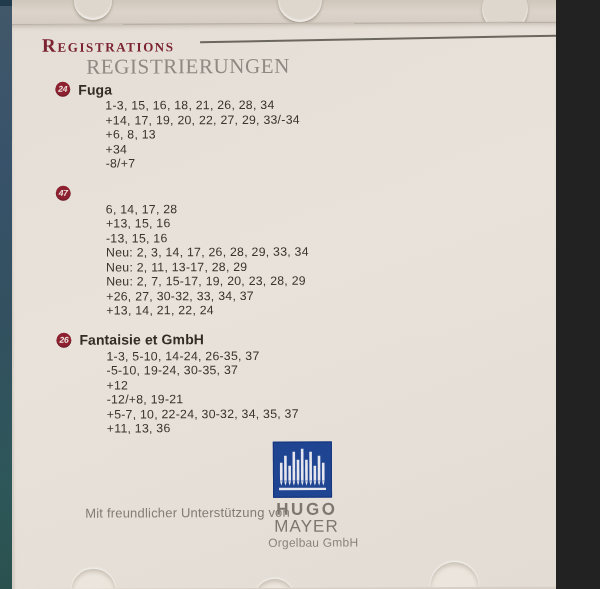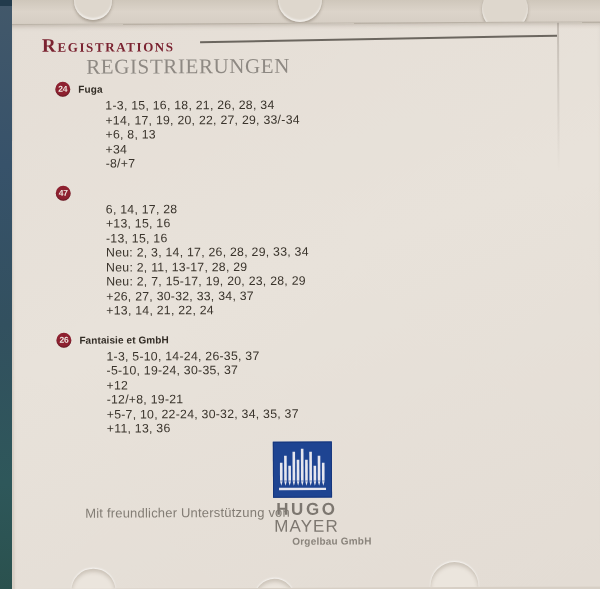--- a/index.html
+++ b/index.html
@@ -7,21 +7,21 @@
     --badge-red:#8e2130;
     --logo-blue:#1e4492;
     --body-text:#3a342c;
     --muted-gray:#8e8983;
     --sponsor-gray:#7d7770;
     --paper:#e8e2da;
     --case-edge-blue:#37526a;
   }
   html,body{margin:0;padding:0;background:#222;}
   .scene{
-    position:relative;width:600px;height:589px;overflow:hidden;
+    position:relative;width:556px;height:589px;overflow:hidden;
     background:#d7cfc5;
     font-family:"Liberation Sans",sans-serif;
   }
   
   .case-strip{
     position:absolute;left:0;top:0;width:12px;height:589px;
     background:linear-gradient(180deg,#42586a 0%,var(--case-edge-blue,#37526a) 28%,#32505f 55%,#2e575a 82%,#2a514e 100%);
   }
   .top-dark-bar{
     position:absolute;left:0;top:0;width:80px;height:6px;
@@ -85,24 +85,24 @@
   .track-list{position:absolute;left:43px;top:57px;width:430px;}
   .track + .track{margin-top:14px;}
   .track-header{display:flex;align-items:center;height:15px;}
   .badge{
     flex:0 0 auto;width:15px;height:15px;border-radius:50%;
     background:var(--badge-red,#8e2130);
     display:flex;align-items:center;justify-content:center;
     box-shadow:inset 0 -1px 1px rgba(0,0,0,.3);
   }
   .badge-num{
-    color:#efe8e2;font-size:8.5px;font-weight:bold;letter-spacing:-.3px;line-height:1;
+    color:#efe8e2;font-size:8.5px;font-weight:bold;letter-spacing:-.3px;line-height:1;font-style:italic;
   }
   .track-title{
-    margin-left:8px;font-size:10px;font-weight:bold;color:#322c25;letter-spacing:.1px;text-align:right;
+    margin-left:8px;font-size:14px;font-weight:bold;color:#322c25;letter-spacing:.1px;text-align:right;
   }
   .reg-lines{margin-top:2px;padding-left:50px;}
   .reg-line{
     height:14.5px;line-height:14.5px;font-size:12.3px;
     color:var(--body-text,#3a342c);letter-spacing:.25px;white-space:nowrap;
   }
 
   
   .logo-box{
     position:absolute;left:259px;top:418px;width:59px;height:56px;
@@ -118,22 +118,22 @@
     position:absolute;left:262px;top:476px;
     font-size:17px;font-weight:bold;letter-spacing:2.6px;
     color:var(--sponsor-gray,#7d7770);
   }
   .company-2{
     position:absolute;left:260px;top:493px;
     font-size:17px;font-weight:normal;letter-spacing:1.1px;
     color:var(--sponsor-gray,#7d7770);
   }
   .company-sub{
-    position:absolute;left:278px;top:512px;
-    font-size:10px;color:#8a847c;letter-spacing:.2px;font-weight:bold;
+    position:absolute;left:254px;top:512px;
+    font-size:12px;color:#8a847c;letter-spacing:.2px;
   }
 </style>
 </head>
 <body>
 
 <div class="scene">
 
   <div class="case-strip"></div>
   <div class="top-dark-bar"></div>
 

